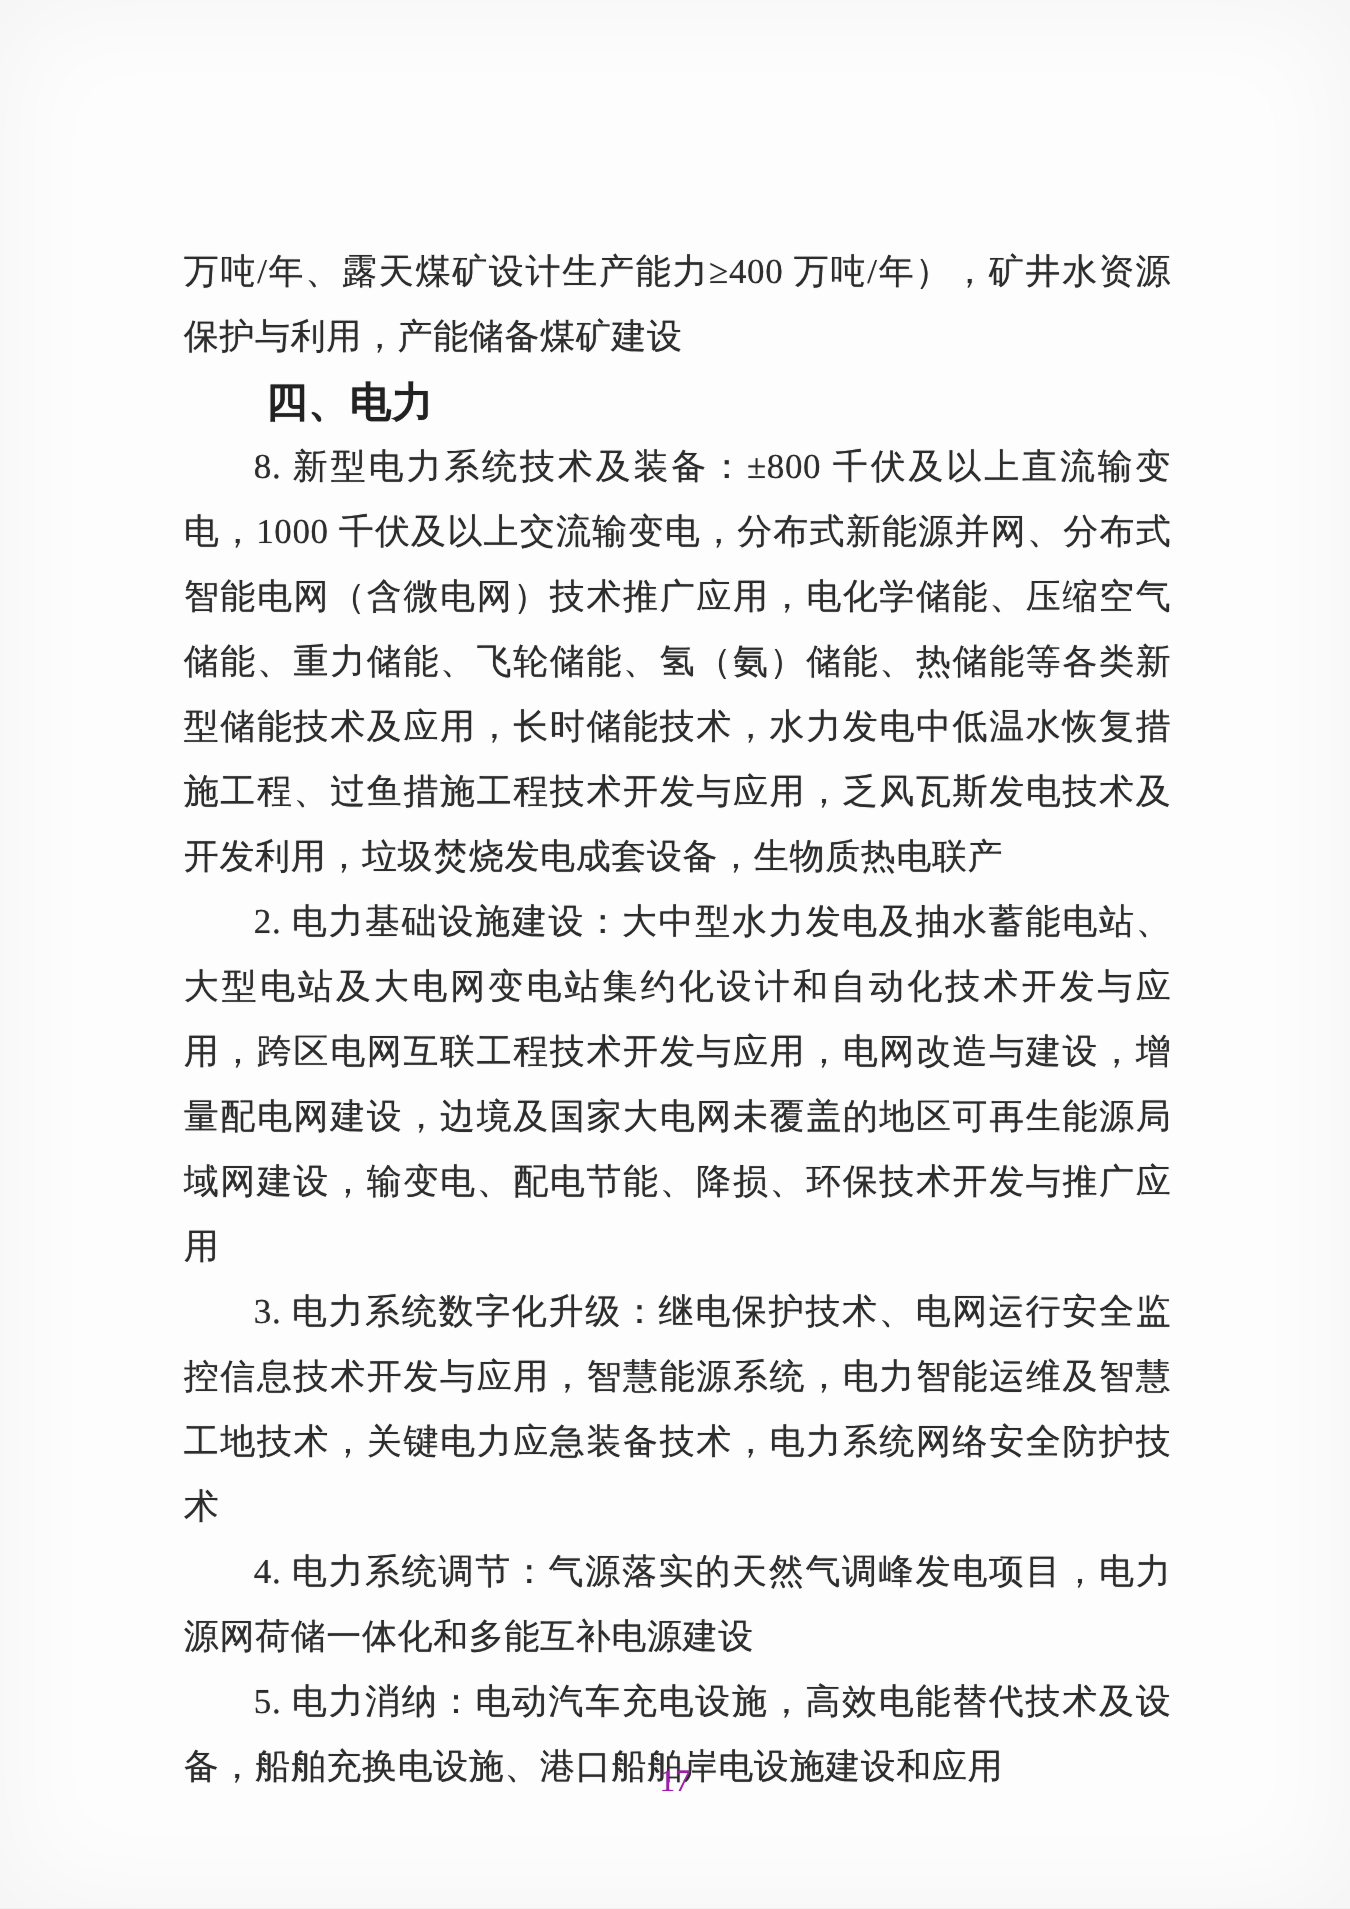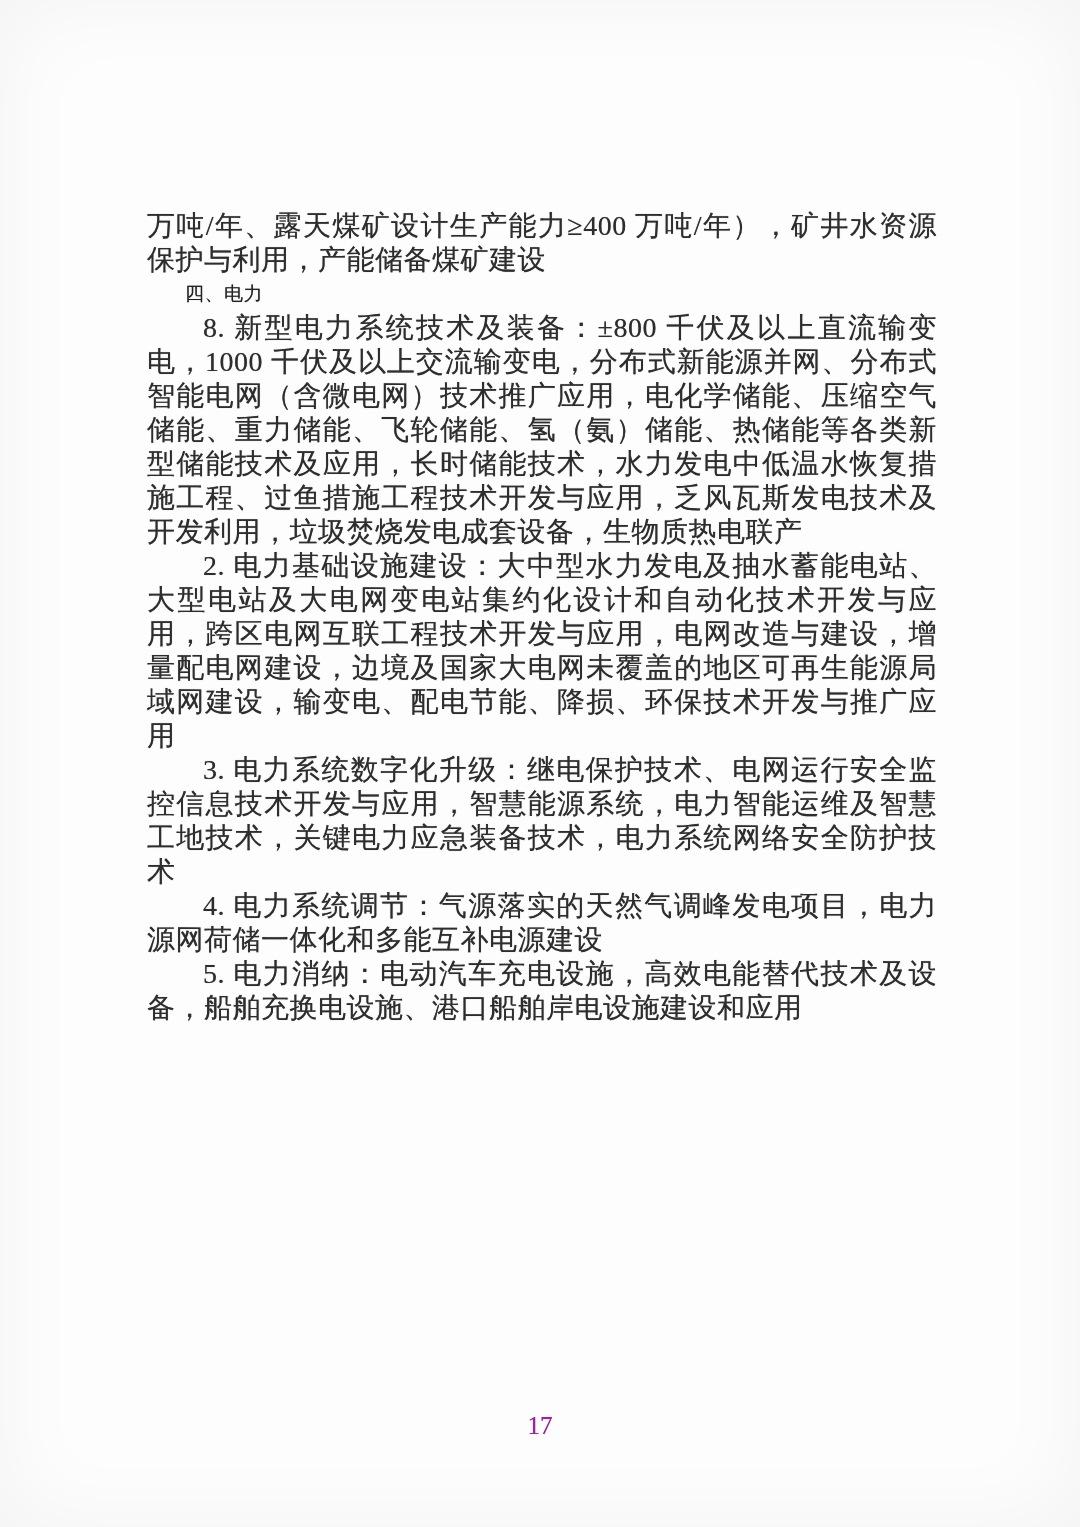--- a/index.html
+++ b/index.html
@@ -14,39 +14,39 @@
     margin: 0 auto;
     background: #fdfdfd;
     box-shadow: inset 0 0 90px rgba(0,0,0,0.045);
     font-family: "Liberation Serif", "DejaVu Serif", serif;
     color: #2d2d2d;
     overflow: hidden;
   }
   .content {
     position: absolute;
     left: 147px;
-    top: 209px;
+    top: 192px;
     width: 790px;
     font-size: 28px;
-    line-height: 34px;
+    line-height: 52px;
     text-align: justify;
     letter-spacing: 0.5px;
     text-shadow: 0 0 0.7px rgba(45,45,45,0.65);
   }
   .para {
     margin: 0;
     text-indent: 2em;
   }
   .para.continuation {
     text-indent: 0;
   }
   .para.heading {
     font-family: "Liberation Sans", "DejaVu Sans", sans-serif;
-    font-weight: 400;
-    font-size: 19px;
+    font-weight: 700;
+    font-size: 33px;
     color: #222;
   }
   .page-number {
     position: absolute;
     top: 1412px;
     left: 0;
     width: 100%;
     text-align: center;
     font-size: 25px;
     color: #a21caf;

